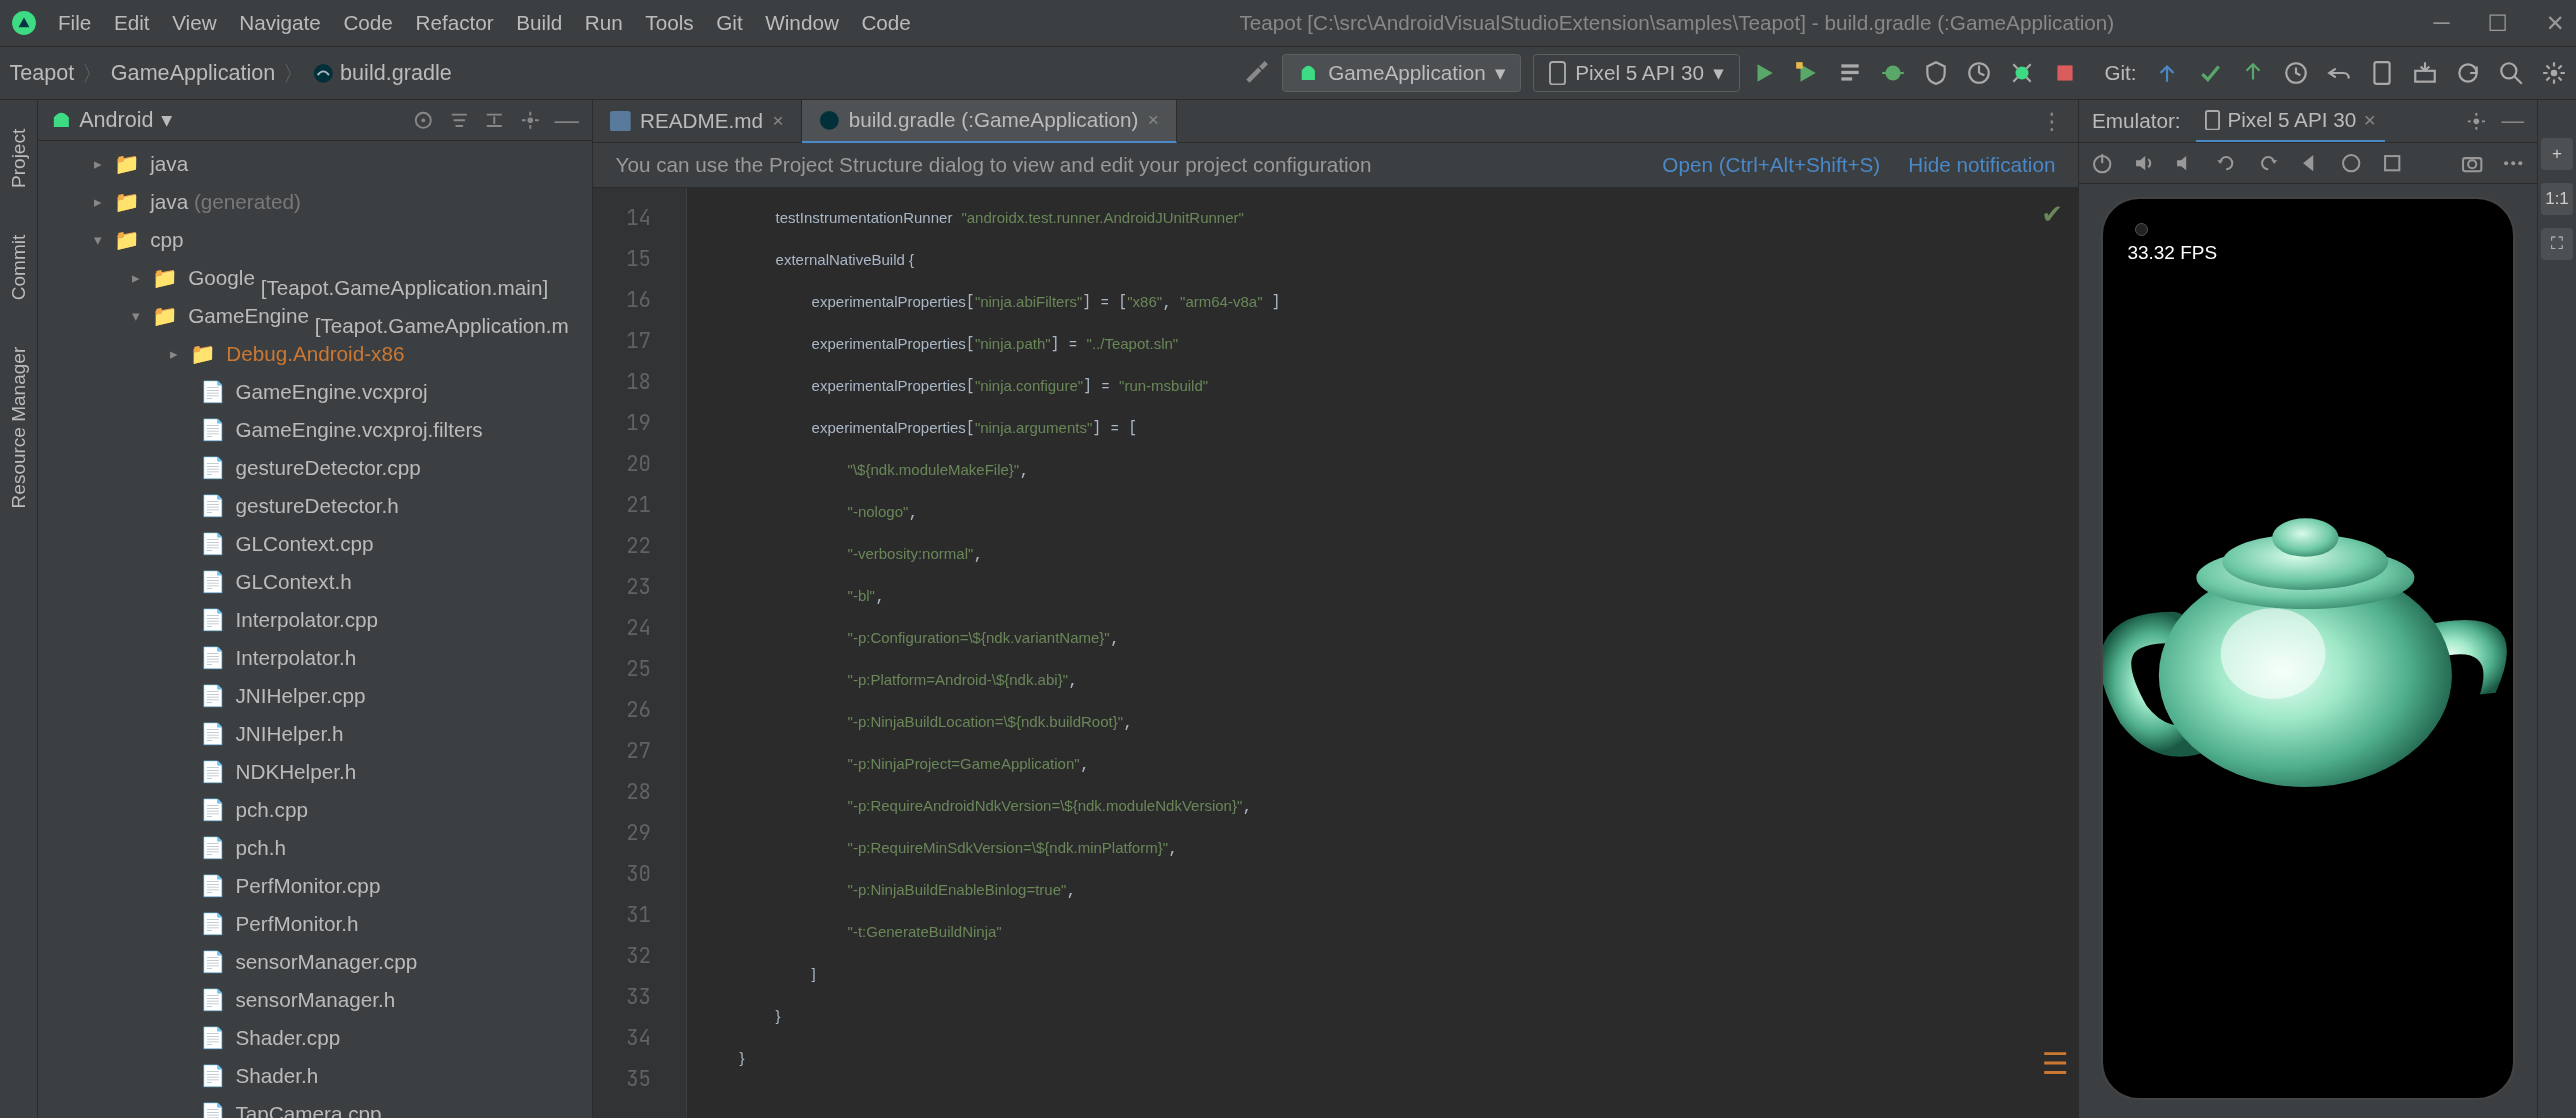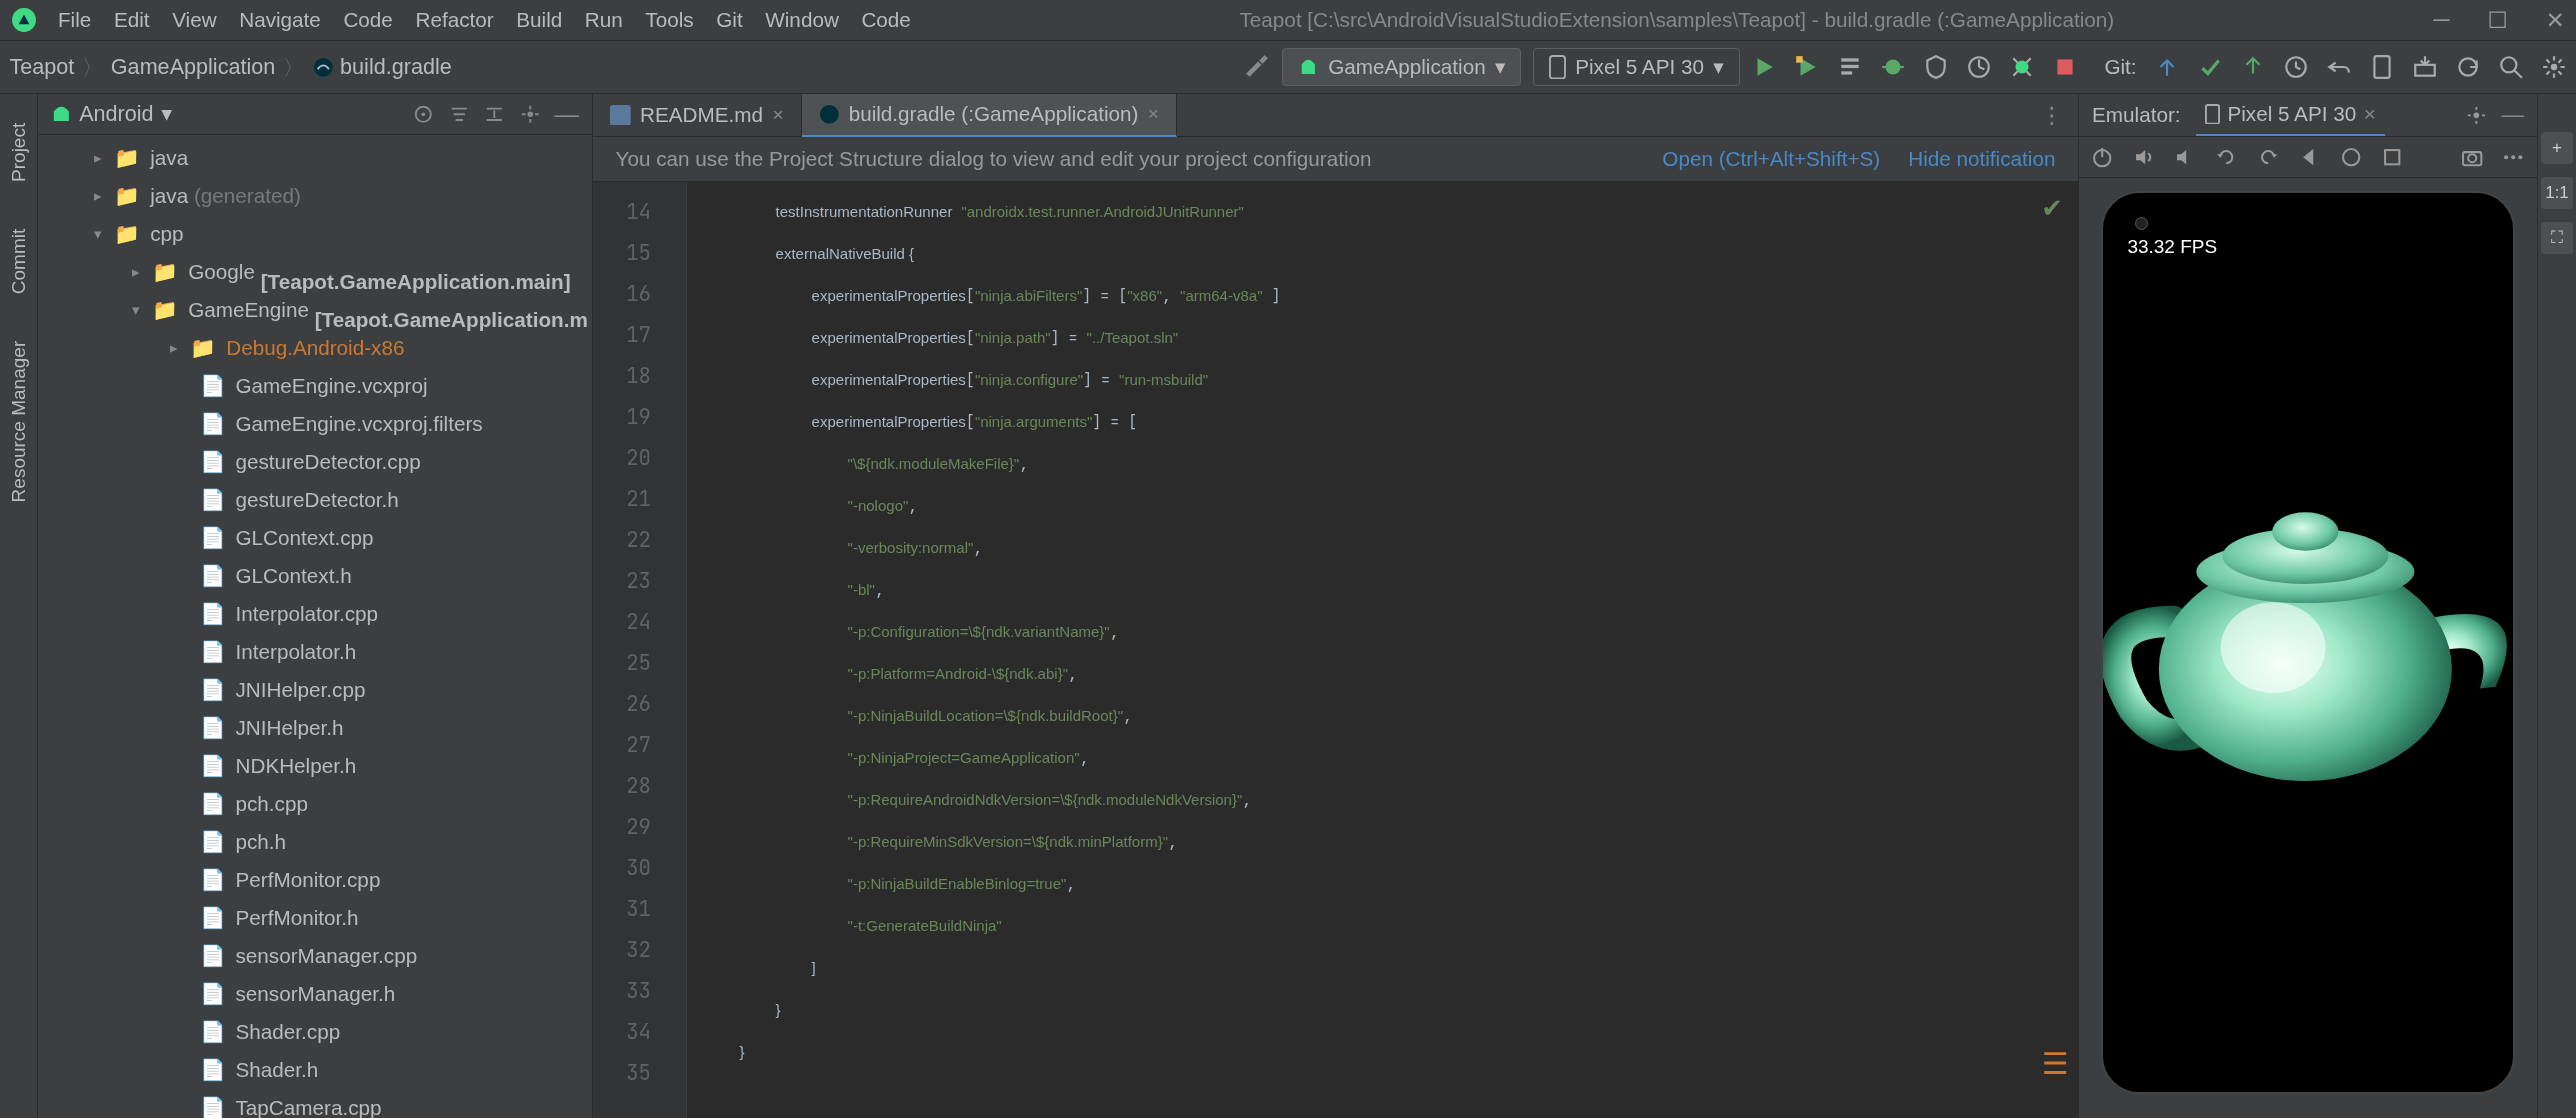--- a/index.html
+++ b/index.html
@@ -1,20 +1,20 @@
 <!DOCTYPE html>
 <html style="font-size:15px"><head>
 <meta charset="utf-8">
 <style>
 * { margin: 0; padding: 0; box-sizing: border-box; font-family: 'Segoe UI', Arial, sans-serif; }
 body { background: #3c3f41; color: #bbbbbb; font-size: 12.2px; overflow: hidden; width: 2576px; height: 1119px; transform-origin: top left; }
 .window { display: flex; flex-direction: column; height: 1119px; width: 2576px; }
 
 
-.titlebar { height: 41px; background: #3c3f41; display: flex; align-items: center; padding: 0 11.3px; border-bottom: 0.9px solid #2b2b2b; }
+.titlebar { height: 47px; background: #3c3f41; display: flex; align-items: center; padding: 0 11.3px; border-bottom: 0.9px solid #2b2b2b; }
 .titlebar .logo { width: 26px; height: 26px; margin-right: 11.3px; }
 .titlebar .menus { display: flex; gap: 3.8px; }
 .titlebar .menus span { padding: 3.8px 9.4px; cursor: pointer; font-size: 20.7px; }
 .titlebar .title { flex: 1; text-align: center; color: #888; font-size: 20.7px; }
 .titlebar .winbtns { display: flex; gap: 38px; }
 .titlebar .winbtns span { font-size: 22.6px; color: #999; }
 
 
 .toolbar { height: 53px; background: #3c3f41; display: flex; align-items: center; padding: 0 9.4px; border-bottom: 0.9px solid #2b2b2b; }
 .breadcrumb { display: flex; align-items: center; gap: 7.5px; font-size: 21.6px; }
@@ -40,21 +40,21 @@
 .project-hdr .title { font-size: 21.6px; display: flex; align-items: center; gap: 7.5px; }
 .project-hdr .hspacer { flex: 1; }
 .project-hdr .ic { width: 22.6px; height: 22.6px; color: #888; }
 .tree { flex: 1; overflow: auto; padding: 3.8px 0; }
 .tree-row { display: flex; align-items: center; height: 38px; padding-left: 9.4px; font-size: 20.7px; white-space: nowrap; }
 .tree-row .arrow { width: 20.7px; font-size: 15px; color: #888; }
 .tree-row .icon { width: 28px; height: 22.6px; margin-right: 7.5px; display: inline-flex; align-items: center; }
 .tree-row .label { color: #bbb; }
 .tree-row .dim { color: #787878; }
 .tree-row .orange { color: #cc7832; }
-.tree-row .bold { font-weight: bold; margin-top: 21px; }
+.tree-row .bold { font-weight: normal; margin-top: 21px; }
 .folder-icon { color: #87a8c6; }
 .file-icon { color: #aaa; }
 
 
 .editor { flex: 1; display: flex; flex-direction: column; background: #2b2b2b; min-width: 0; }
 .tabs { height: 43px; background: #3c3f41; display: flex; align-items: center; border-bottom: 0.9px solid #2b2b2b; }
 .tab { height: 43px; display: flex; align-items: center; padding: 0 17px; gap: 9.4px; font-size: 20.7px; border-right: 0.9px solid #2b2b2b; }
 .tab.active { background: #4e5254; border-bottom: 2.8px solid #4a88c7; }
 .tab .close { color: #888; font-size: 19px; }
 .tabs .ellipsis { margin-left: auto; margin-right: 15px; font-size: 22.6px; color: #888; }

